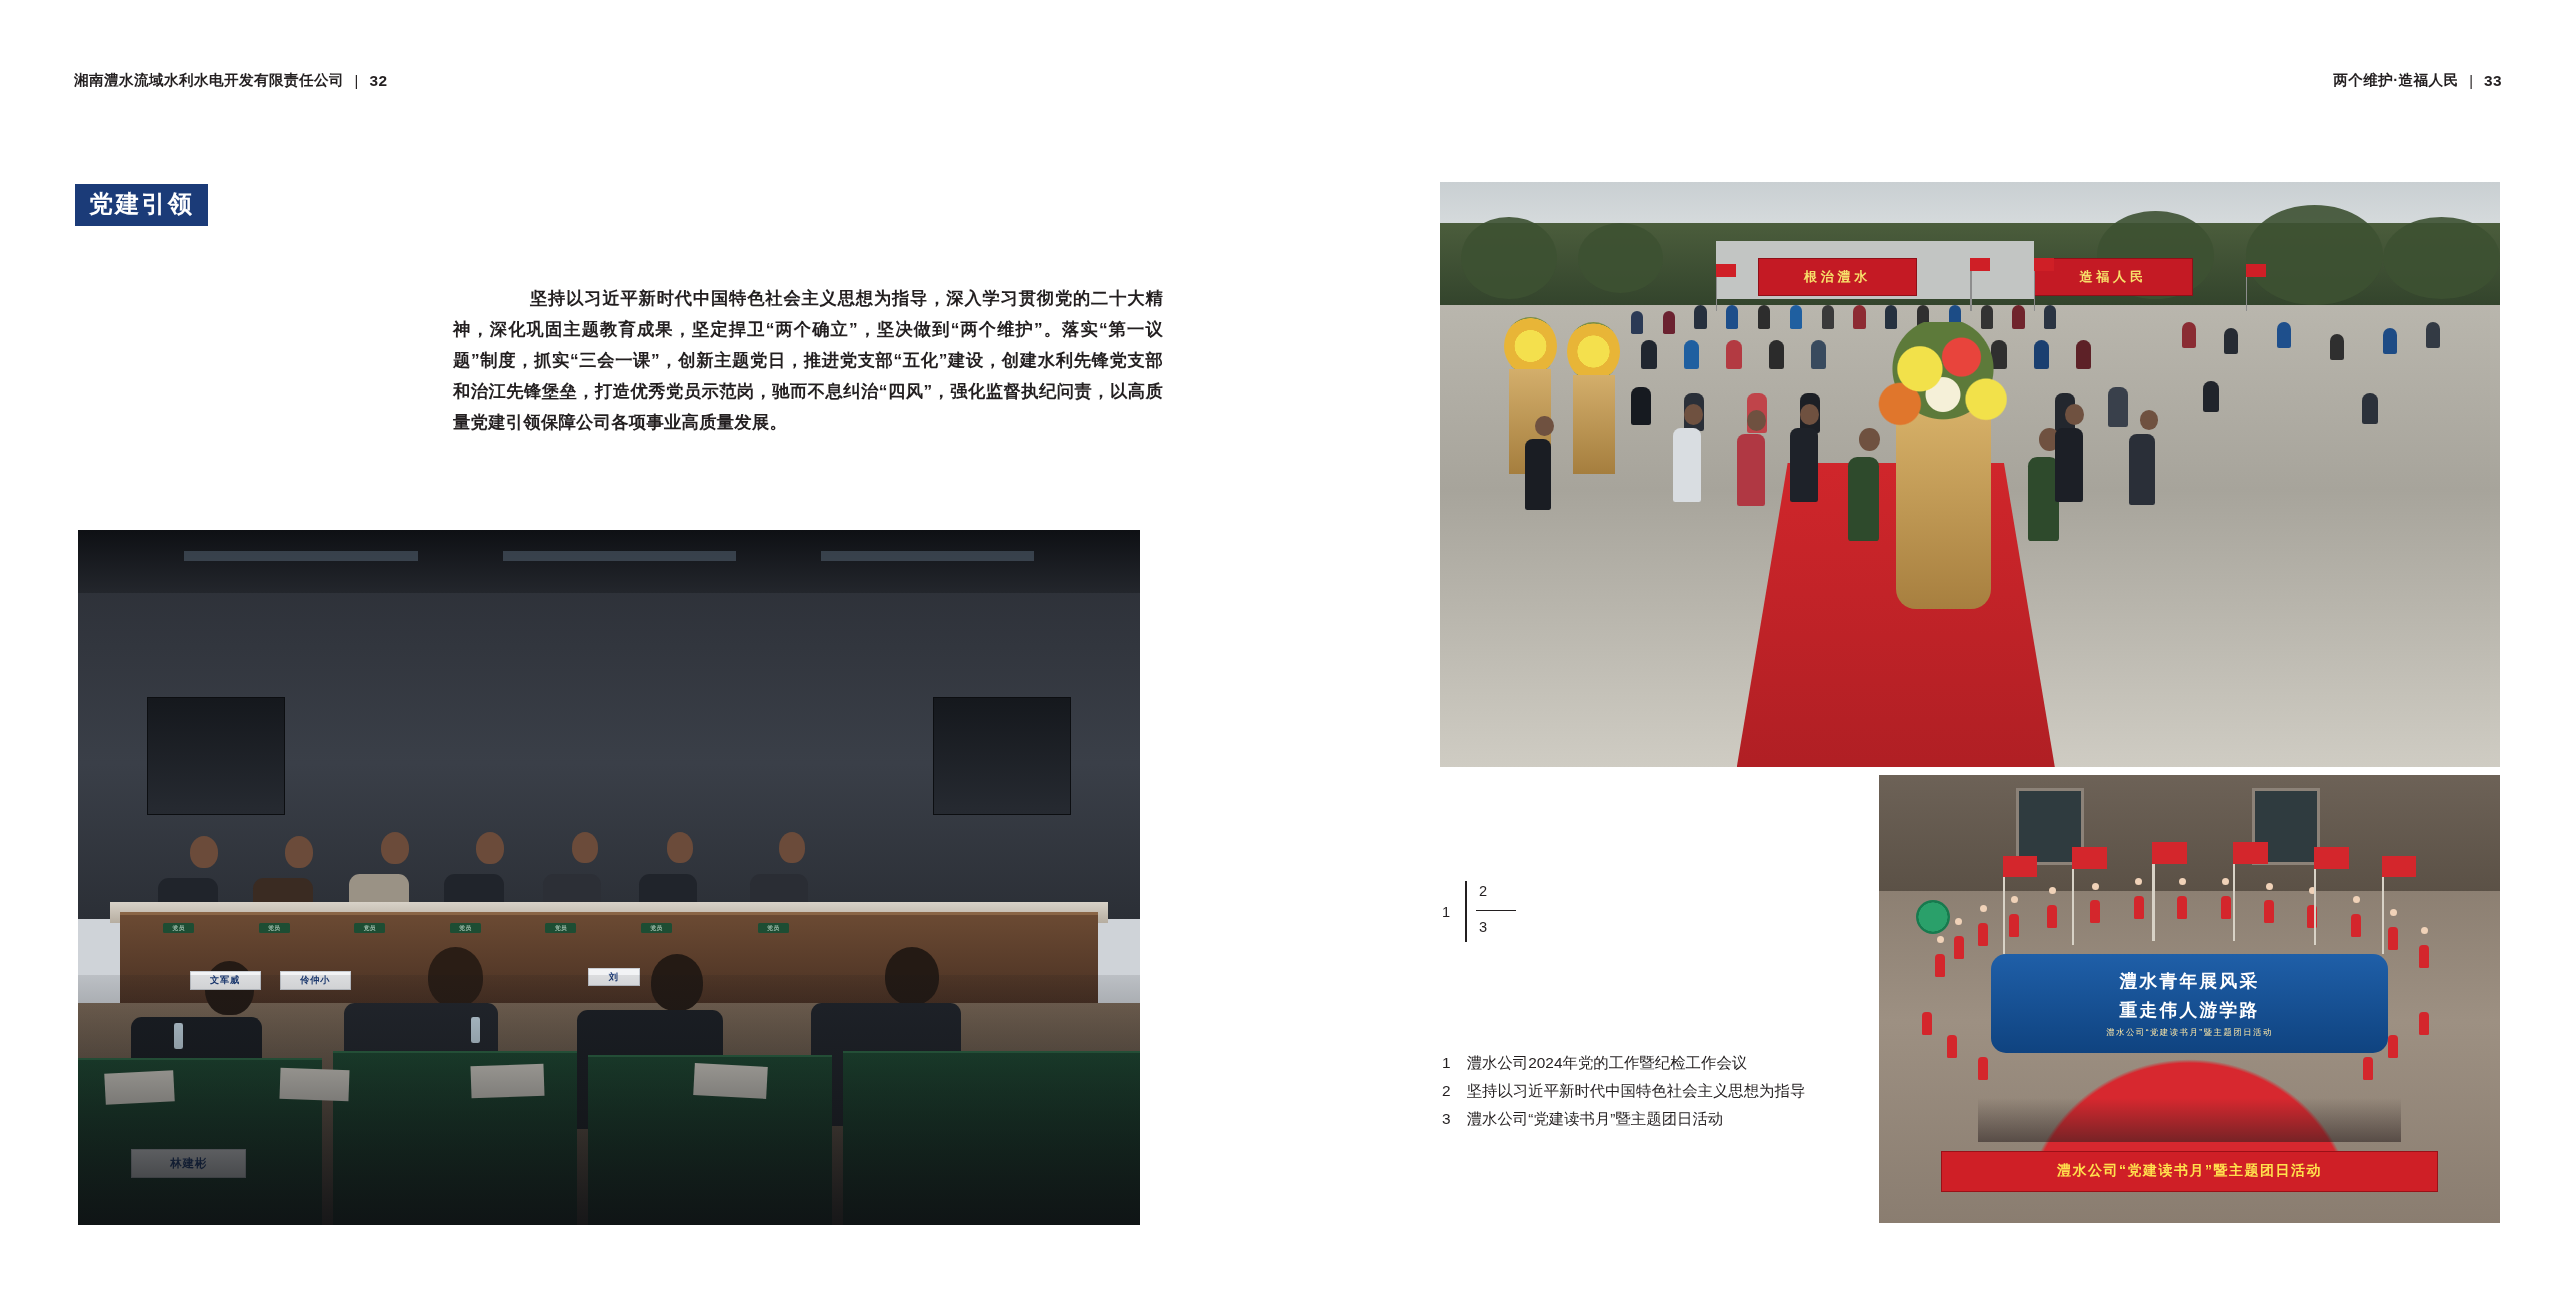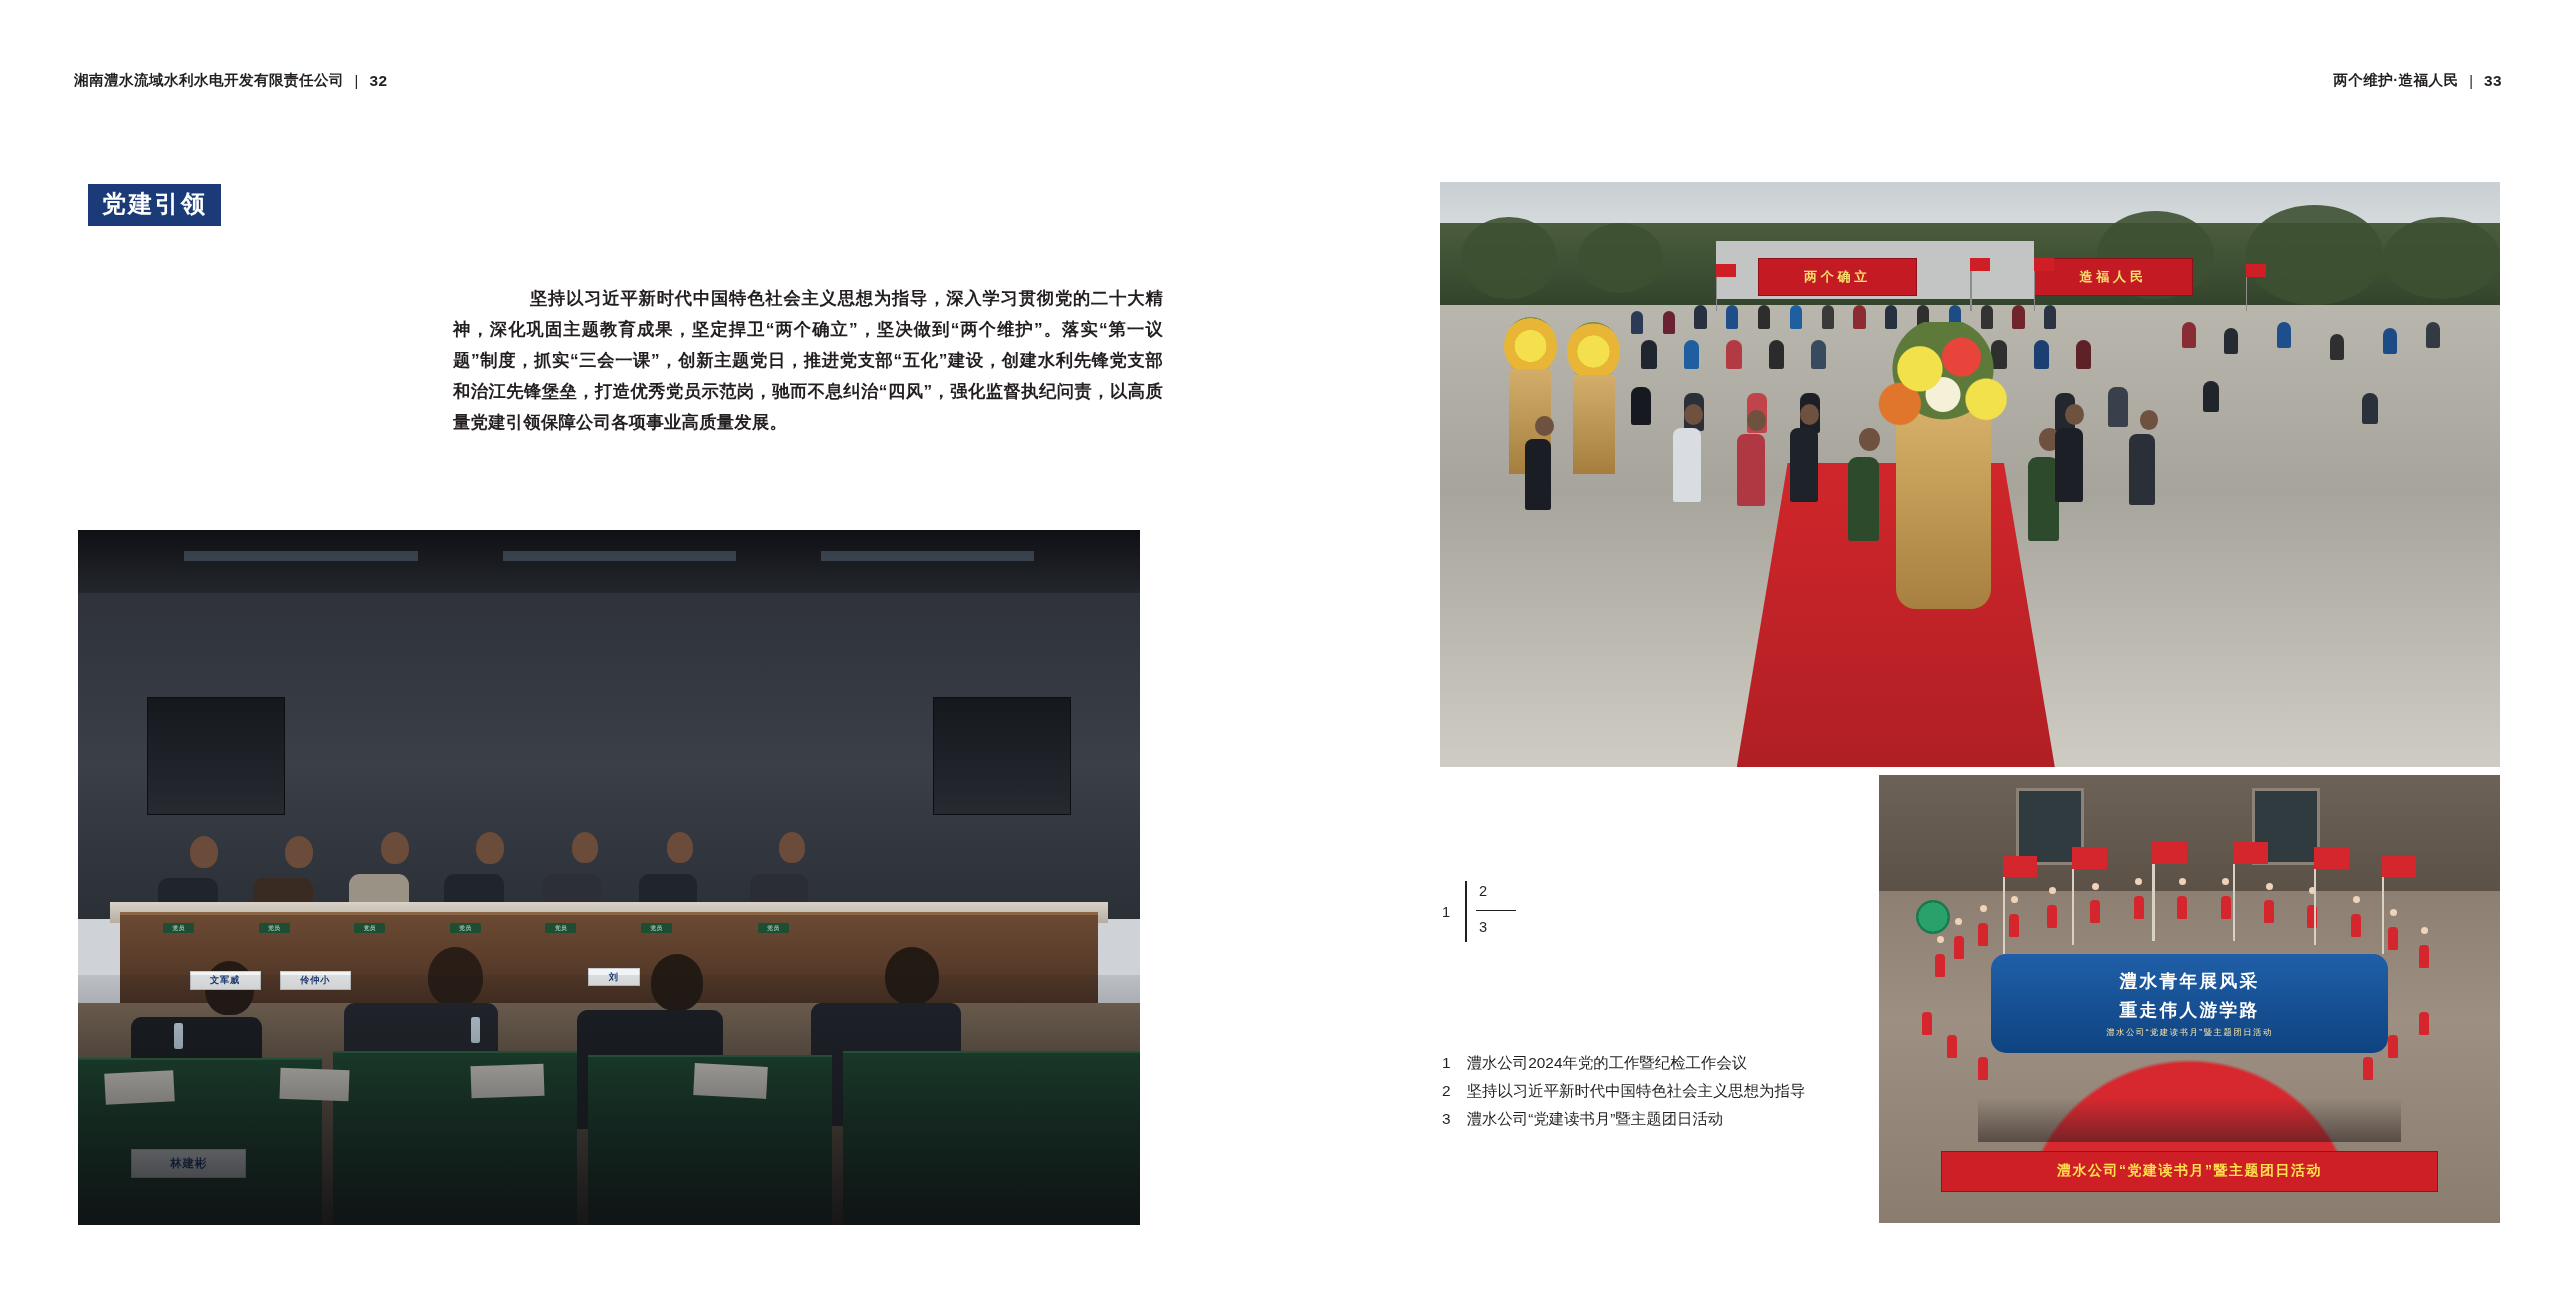--- a/index.html
+++ b/index.html
@@ -40,21 +40,20 @@
     position: absolute;
     left: 75px;
     top: 184px;
     background: #1b3b78;
     color: #ffffff;
     font-size: 24px;
     font-weight: bold;
     letter-spacing: 2.3px;
     padding: 8.4px 14px 10px 14px;
     line-height: 1;
-    margin-left: 13px;
   }
 
   
   .body-copy {
     position: absolute;
     left: 453px;
     top: 283px;
     width: 710px;
     font-size: 17.3px;
     line-height: 31px;
@@ -343,21 +342,21 @@
       <div class="p2-sky"></div>
       <div class="p2-trees"></div>
       <div class="p2-treeblob" style="left:2%;  top:6%;  width:9%;  height:14%;"></div>
       <div class="p2-treeblob" style="left:13%; top:7%;  width:8%;  height:12%;"></div>
       <div class="p2-treeblob" style="left:62%; top:5%;  width:11%; height:15%;"></div>
       <div class="p2-treeblob" style="left:76%; top:4%;  width:13%; height:17%;"></div>
       <div class="p2-treeblob" style="left:89%; top:6%;  width:11%; height:14%;"></div>
 
       <div class="p2-bldg" style="left:26%; top:10%; width:30%; height:10%; background:#c2c5c3;"></div>
 
-      <div class="p2-banner" style="left:30%; top:13%; width:15%; height:6.5%;">两个确立</div>
+      <div class="p2-banner" style="left:30%; top:13%; width:15%; height:6.5%;">根治澧水</div>
       <div class="p2-banner" style="left:56%; top:13%; width:15%; height:6.5%;">造福人民</div>
 
       <div class="p2-plaza"></div>
       <div class="p2-carpet"></div>
 
       <div class="p2-flagpole" style="left:26%; top:14%; height:8%;"></div>
       <div class="p2-flag" style="left:26%; top:14%;"></div>
       <div class="p2-flagpole" style="left:50%; top:13%; height:9%;"></div>
       <div class="p2-flag" style="left:50%; top:13%;"></div>
       <div class="p2-flagpole" style="left:56%; top:13%; height:9%;"></div>

